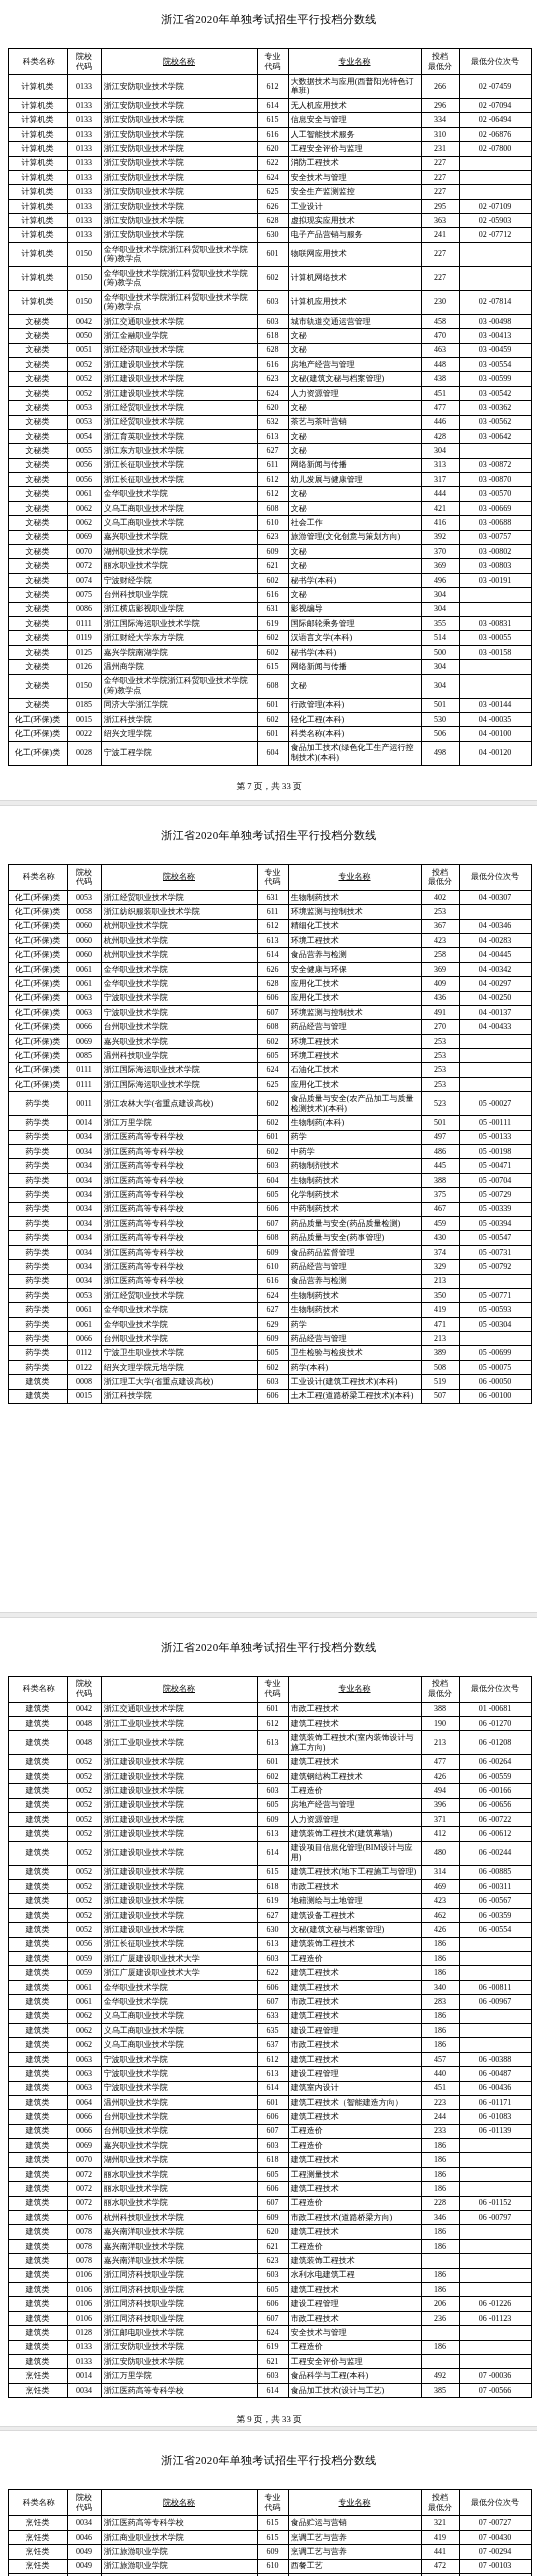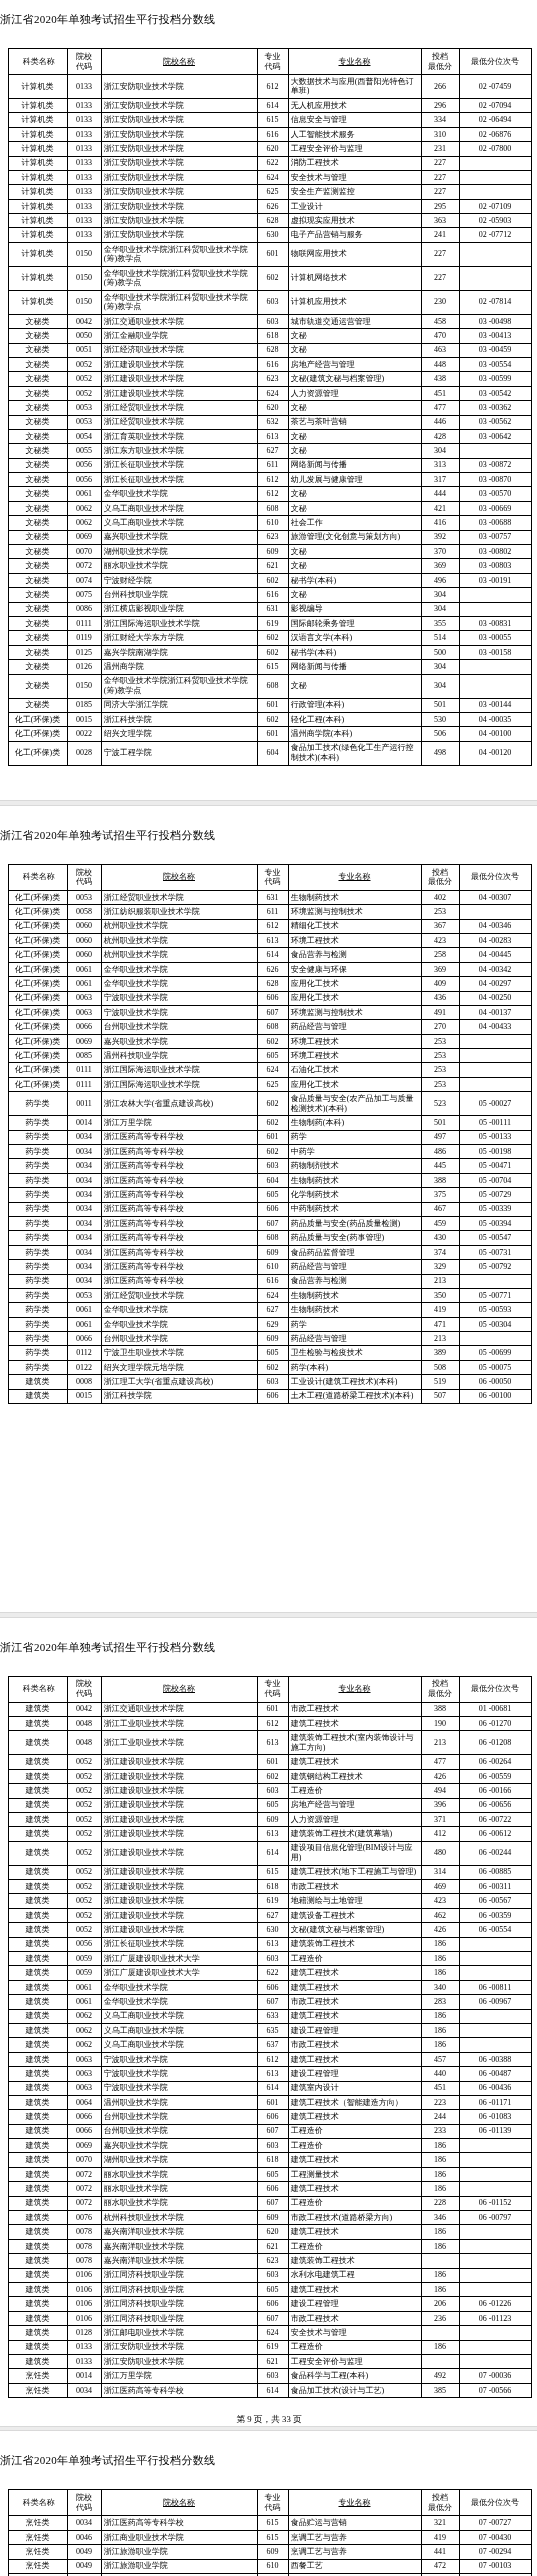--- a/index.html
+++ b/index.html
@@ -24,20 +24,21 @@
   .page.p8  { height:806px; }
   .page.p9  { height:808px; }
   .page.p10 { height:145px;  }
   .page-gap {
     height:5.8px;
     background:#ececec;
     border-top:0.6px solid #d9d9d9;
     border-bottom:0.6px solid #d9d9d9;
   }
   .page-title {
+    text-align:center;
     font-size:11px;
     padding-top:12px;
     letter-spacing:0.3px;
     white-space:nowrap;
   }
   .p8 .page-title, .p9 .page-title, .p10 .page-title { padding-top:22px; }
   table.scores {
     border-collapse:collapse;
     table-layout:fixed;
     width:523px;
@@ -479,35 +480,36 @@
             <td class="c3">602</td>
             <td class="c4">轻化工程(本科)</td>
             <td class="c5">530</td>
             <td class="c6">04 -00035</td>
           </tr>
           <tr>
             <td class="c0">化工(环保)类</td>
             <td class="c1">0022</td>
             <td class="c2">绍兴文理学院</td>
             <td class="c3">601</td>
-            <td class="c4">温州商学院(本科)</td>
+            <td class="c4">科类名称(本科)</td>
             <td class="c5">506</td>
             <td class="c6">04 -00100</td>
           </tr>
           <tr>
             <td class="c0">化工(环保)类</td>
             <td class="c1">0028</td>
             <td class="c2">宁波工程学院</td>
             <td class="c3">604</td>
             <td class="c4">食品加工技术(绿色化工生产运行控制技术)(本科)</td>
             <td class="c5">498</td>
             <td class="c6">04 -00120</td>
           </tr>
         </tbody>
     </table>
+    <div class="page-footer">第 7 页，共 33 页</div>
   </div>
 
   <div class="page-gap"></div>
 
   <div class="page p8">
     <div class="page-title">浙江省2020年单独考试招生平行投档分数线</div>
     <table class="scores">
       <colgroup>
         <col style="width:59px">
           <col style="width:34px">

